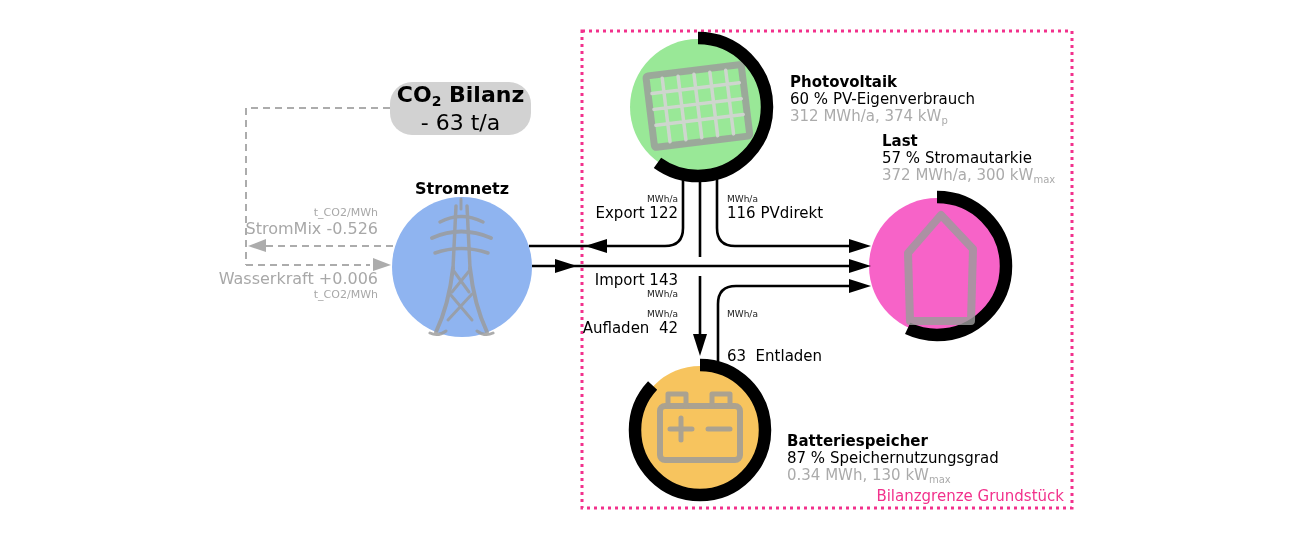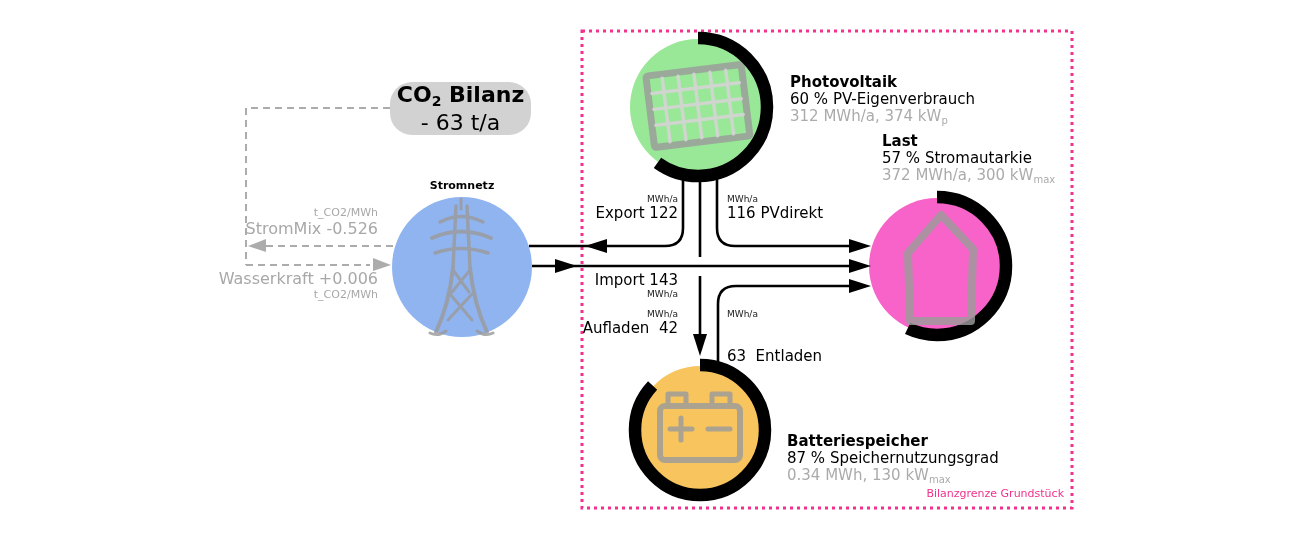--- a/index.html
+++ b/index.html
@@ -18,22 +18,22 @@
   .right-anchor{text-align:right;}
   .gray-label{font-size:16px;color:#A8A8A8;white-space:nowrap;line-height:17px;}
   .gray-unit{font-size:11px;color:#A8A8A8;white-space:nowrap;line-height:11px;}
   #co2-box{
     left:390px;top:82px;width:141px;height:53px;background:#D2D2D2;
     text-align:center;line-height:26px;border-radius:22px;
   }
   #co2-box .l1{font-weight:bold;font-size:22px;}
   #co2-box .l2{font-size:22px;}
   #co2-box .sub2{font-size:14px;position:relative;top:4px;font-weight:bold;}
-  #grid-label{left:402px;top:179px;width:120px;text-align:center;font-weight:bold;font-size:11px;}
-  #boundary-label{right:236px;top:487px;font-size:11px;color:#F2318C;white-space:nowrap;}
+  #grid-label{left:402px;top:179px;width:120px;text-align:center;font-weight:bold;font-size:16px;}
+  #boundary-label{right:236px;top:487px;font-size:15px;color:#F2318C;white-space:nowrap;}
   .arc{fill:none;stroke:#000;stroke-width:12.5px;}
   .flowline{fill:none;stroke:#000;stroke-width:2.6px;}
   .dashline{fill:none;stroke:#ACACAC;stroke-width:2px;stroke-dasharray:7 5;}
   .icon{stroke:#9B9B9B;fill:none;opacity:0.82;stroke-linecap:round;stroke-linejoin:round;}
   .icon-light{stroke:#D4D4D4;fill:none;opacity:0.9;stroke-linecap:round;}
 </style>
 </head>
 <body>
 
 <div id="canvas">

